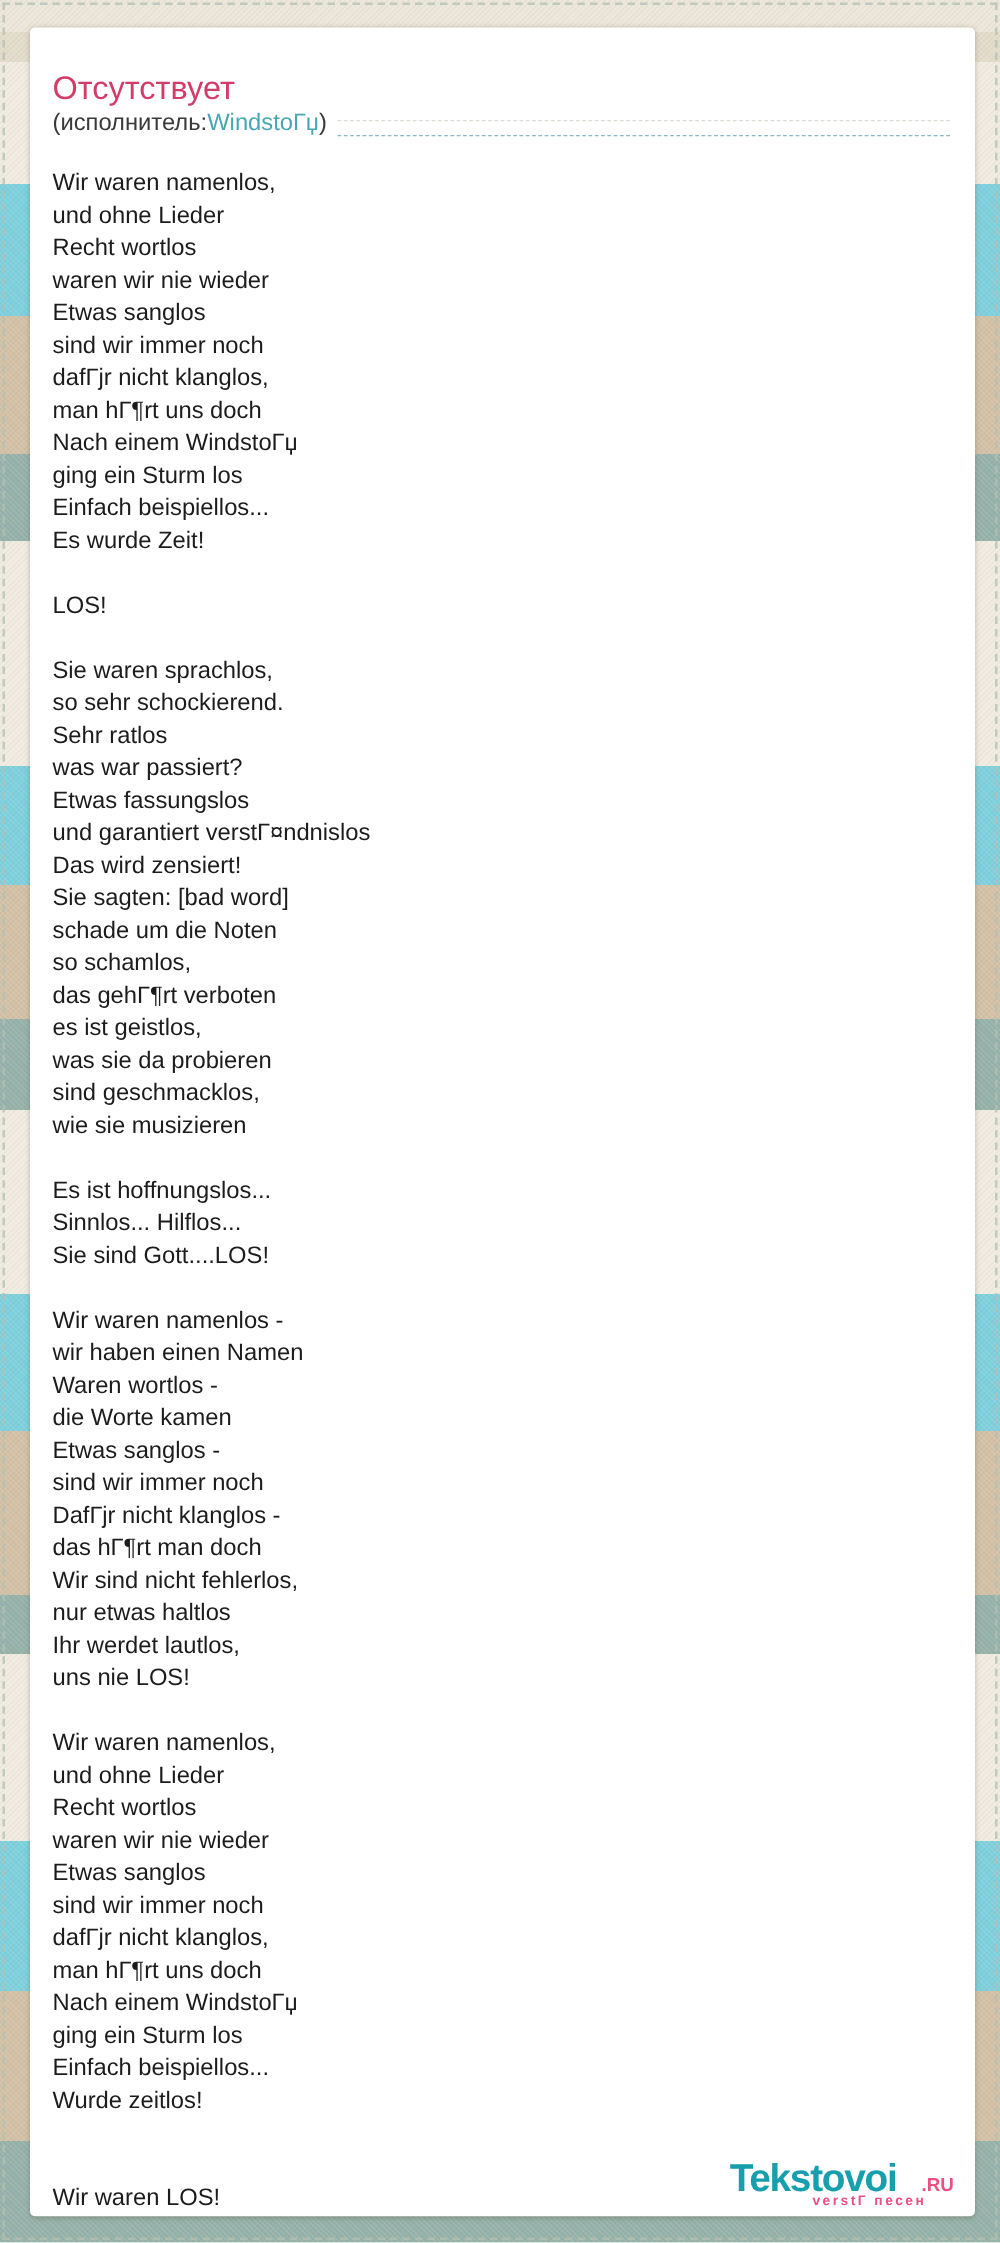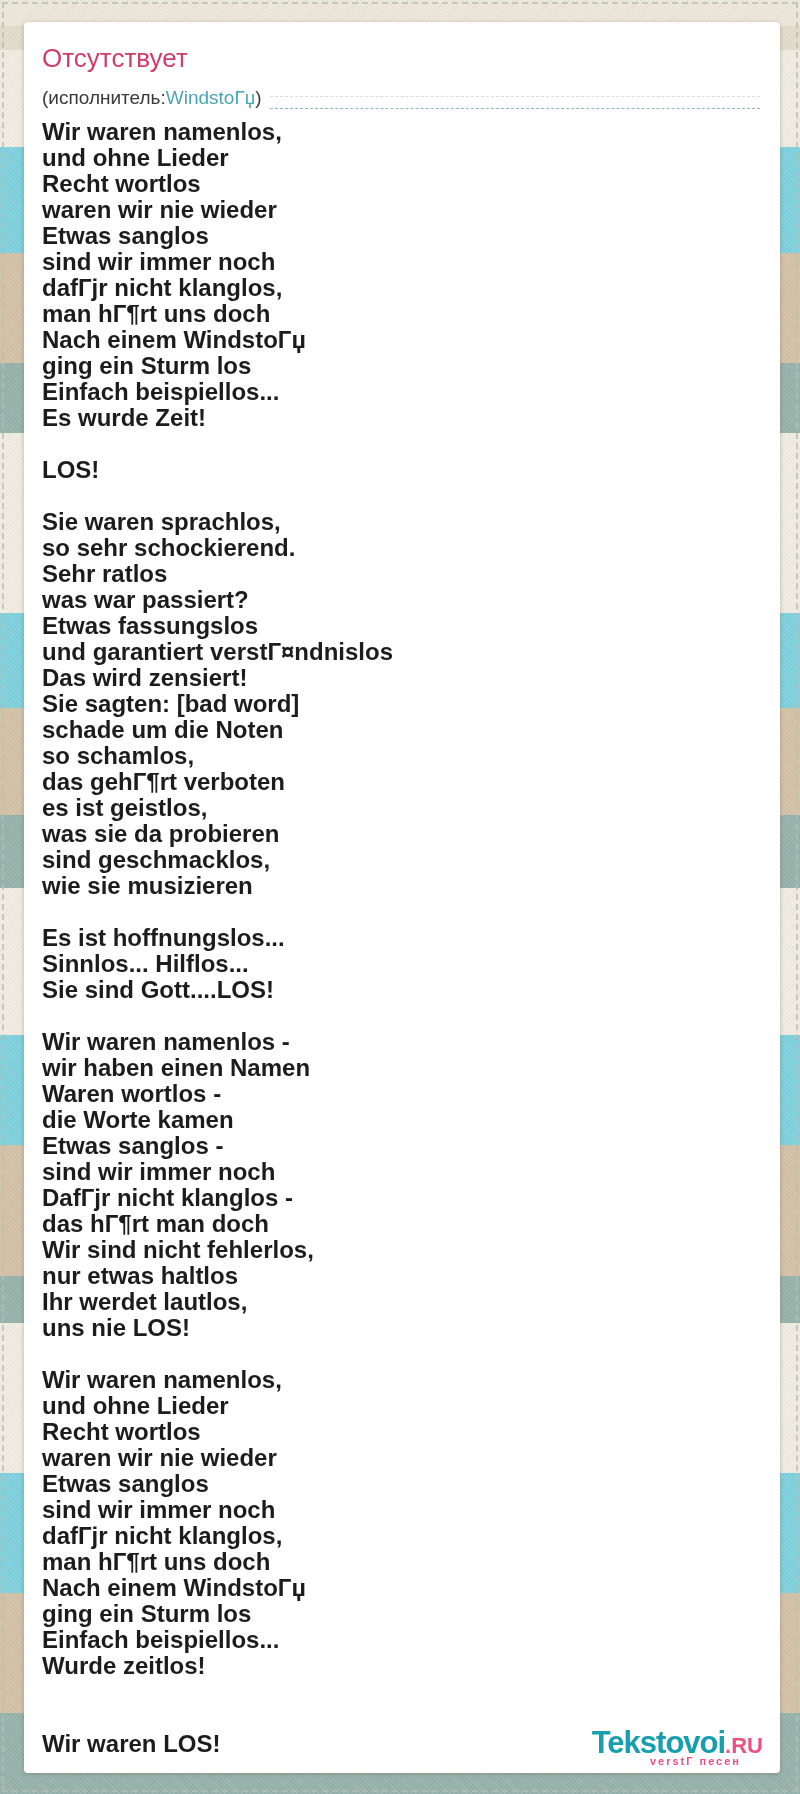--- a/index.html
+++ b/index.html
@@ -44,48 +44,47 @@
     pointer-events:none;
   }
   .card{
     position:absolute;left:24px;top:22px;width:756px;height:1751px;
     background:var(--card_bg);
     border-radius:4px;
     box-shadow:0 1px 4px rgba(90,80,60,.35);
   }
   .content{padding:0 20px 0 18px;}
   .song-title{
-    margin:21px 0 0 0;
+    margin:33px 0 0 0;
     font-size:26px;line-height:31px;font-weight:400;
     color:var(--title_pink);
   }
   .artist-row{
     display:flex;align-items:baseline;
     font-size:19px;line-height:23px;color:#3a3a3a;
-    margin-top:12px;
+    margin-top:1px;
   }
   .artist-link{color:var(--link_teal);text-decoration:none;cursor:pointer;}
   .dash-fill{
     flex:1;height:11px;margin-left:8px;
     border-top:1px dashed var(--dash_faint);
     border-bottom:1px dashed var(--dash_blue);
     transform:translateY(5px);
   }
   .lyrics{
-    margin-top:10px;
-    font-size:24px;line-height:26px;color:var(--text);
+    margin-top:24px;
+    font-size:19px;line-height:26px;color:var(--text);
     white-space:pre-line;
-    font-weight:bold;
   }
   .logo{
     position:absolute;right:17px;bottom:6px;text-align:right;
     font-weight:bold;line-height:1;user-select:none;cursor:pointer;
   }
   .logo-brand{color:var(--logo_teal);font-size:31px;letter-spacing:-1px;text-align:center;}
-  .logo-tld{color:var(--logo_pink);font-size:22px;letter-spacing:0;}
+  .logo-tld{color:var(--logo_pink);font-size:15px;letter-spacing:0;margin-left:20px;}
   .logo-tagline{
     color:var(--logo_pink);font-size:11px;letter-spacing:2px;
     margin:-2px 22px 0 0;
   }
 </style>
 </head>
 <body>
 
 <div class="bg"></div>
 <div class="stitch"></div>

